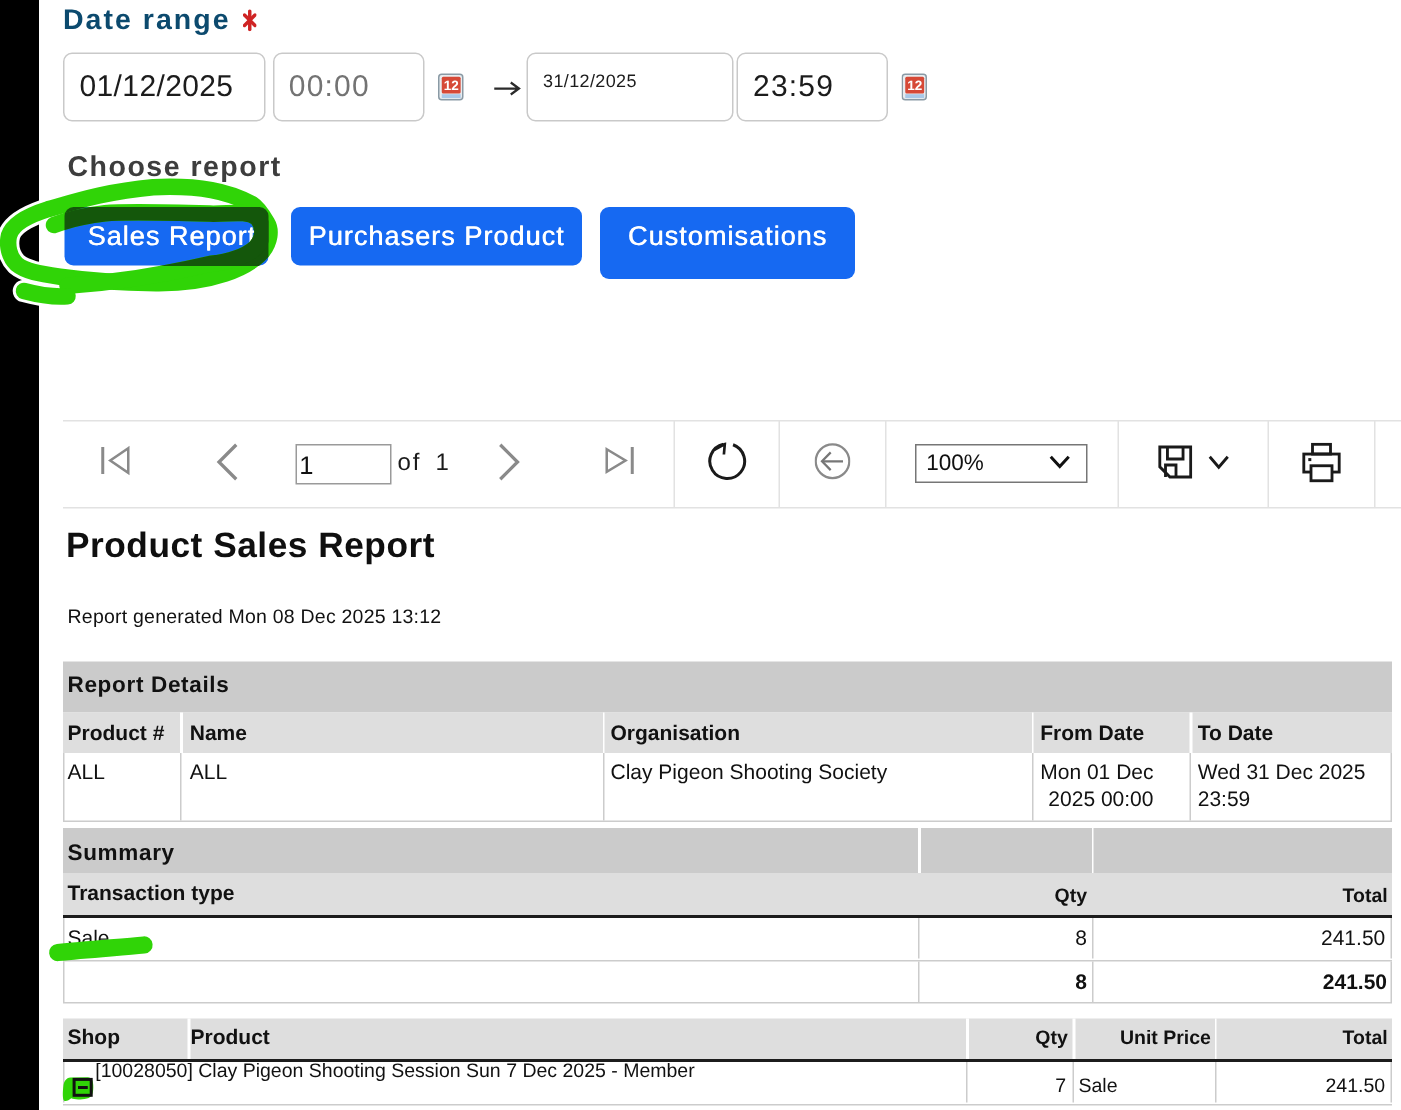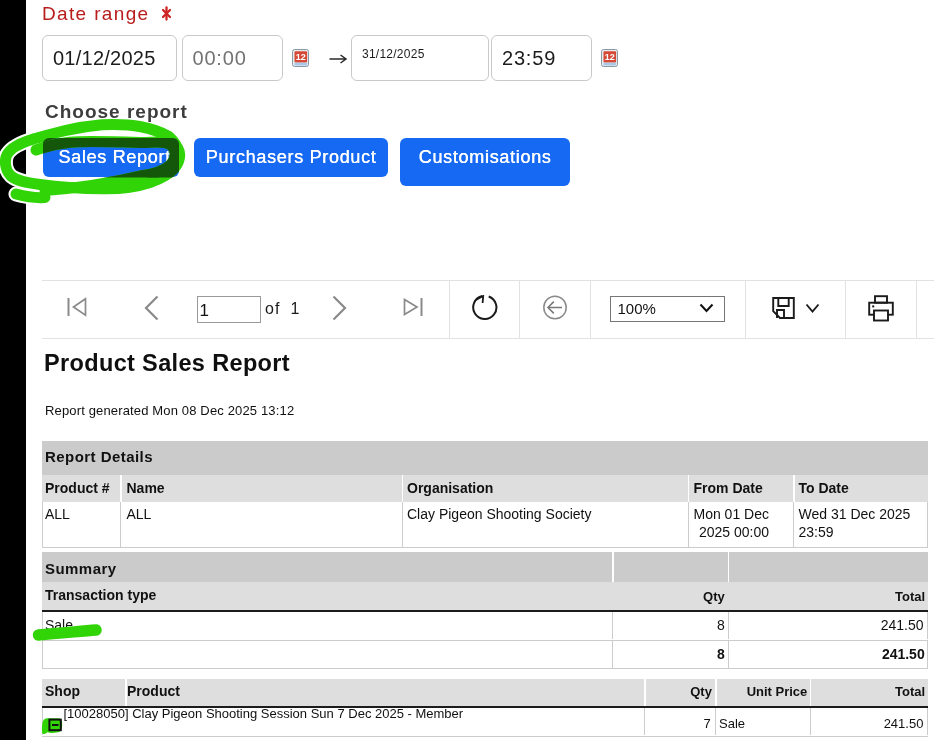--- a/index.html
+++ b/index.html
@@ -13,21 +13,21 @@
   .hline{position:absolute;background:#dcdcdc;height:1px;}
   .vline{position:absolute;background:#dcdcdc;width:1px;}
   .slit{position:absolute;background:#ffffff;width:1.5px;}
   .gline{position:absolute;background:#d2d2d2;}
 </style>
 </head>
 <body>
 
 <div class="abs" style="left:0;top:0;width:25.5px;height:740px;background:#000;"></div>
 
-<div class="abs" style="left:42px;top:2.8px;font-size:19px;font-weight:normal;color:#b91c1c;letter-spacing:1.35px;">Date range</div>
+<div class="abs" style="left:42px;top:2.8px;font-size:19px;font-weight:bold;color:#0c4a6e;letter-spacing:1.35px;">Date range</div>
 <svg class="abs" style="left:161.5px;top:6px;" width="9" height="15" viewBox="0 0 9 15">
   <g stroke="#cf2424" stroke-width="2.3" stroke-linecap="round">
     <line x1="4.5" y1="1.4" x2="4.5" y2="13.6"></line>
     <line x1="1" y1="4" x2="8" y2="11"></line>
     <line x1="8" y1="4" x2="1" y2="11"></line>
   </g>
 </svg>
 
 <div class="abs inputbox" style="left:42px;top:35px;width:133px;height:44px;border:1px solid #c9c9c9;border-radius:6px;"></div>
 <div class="abs" style="left:53px;top:47px;font-size:20px;letter-spacing:0.25px;color:#1c1c1c;">01/12/2025</div>

